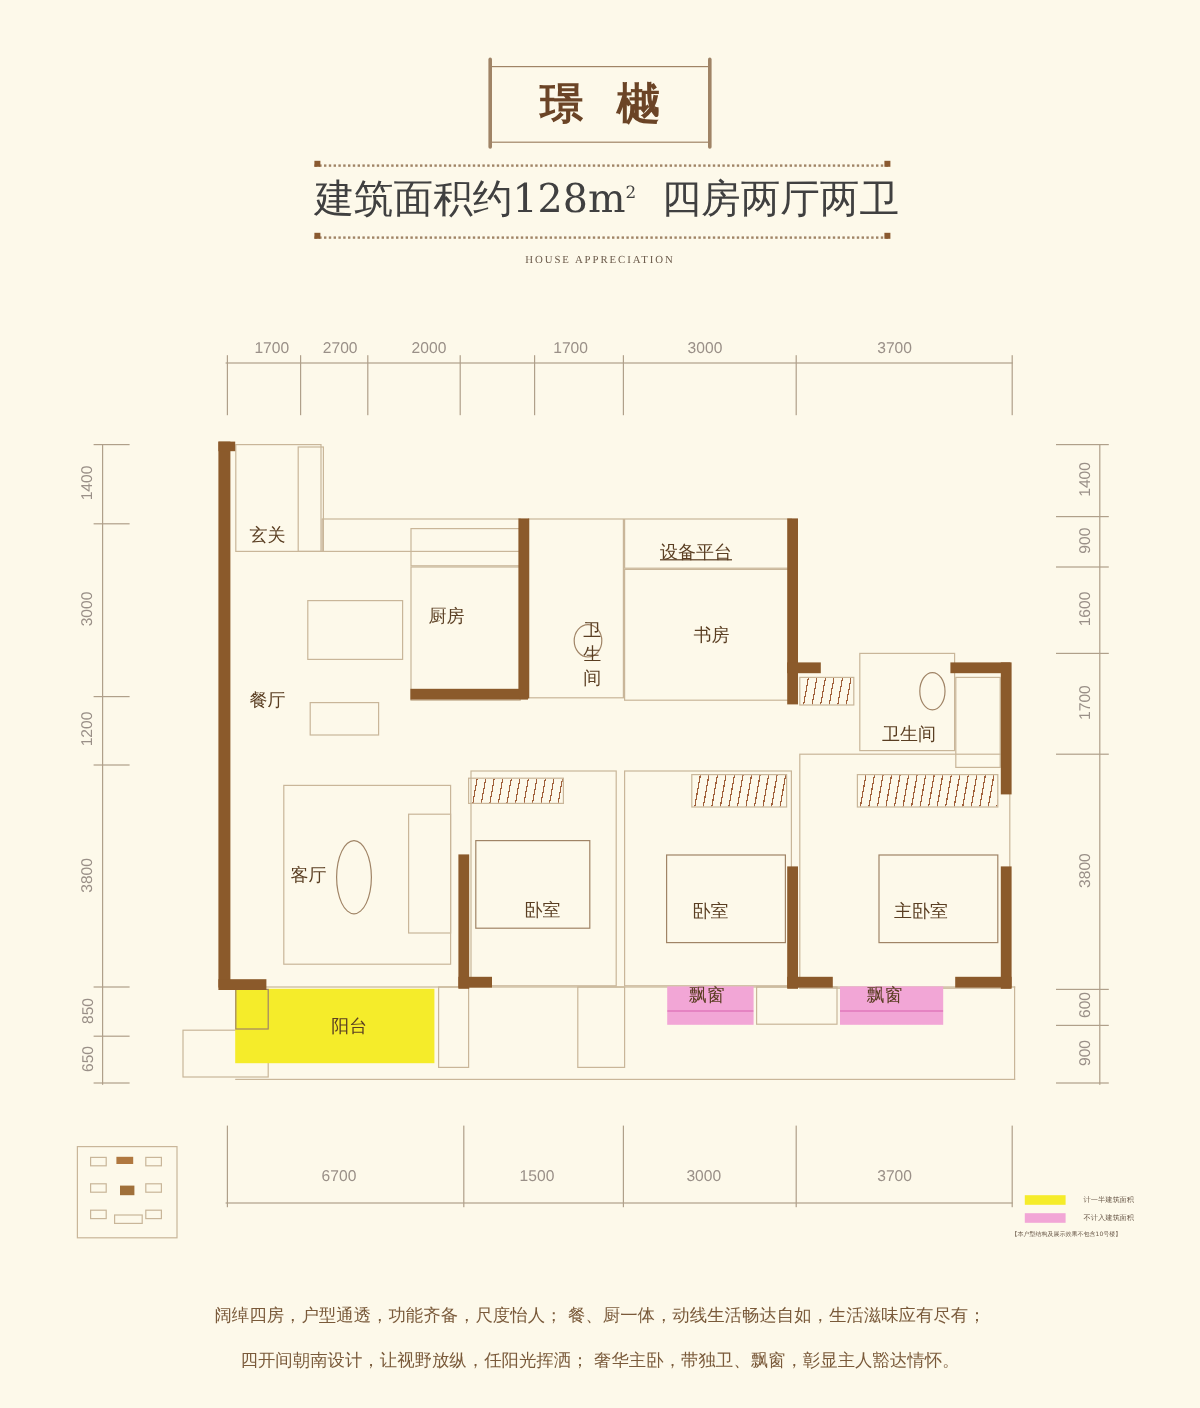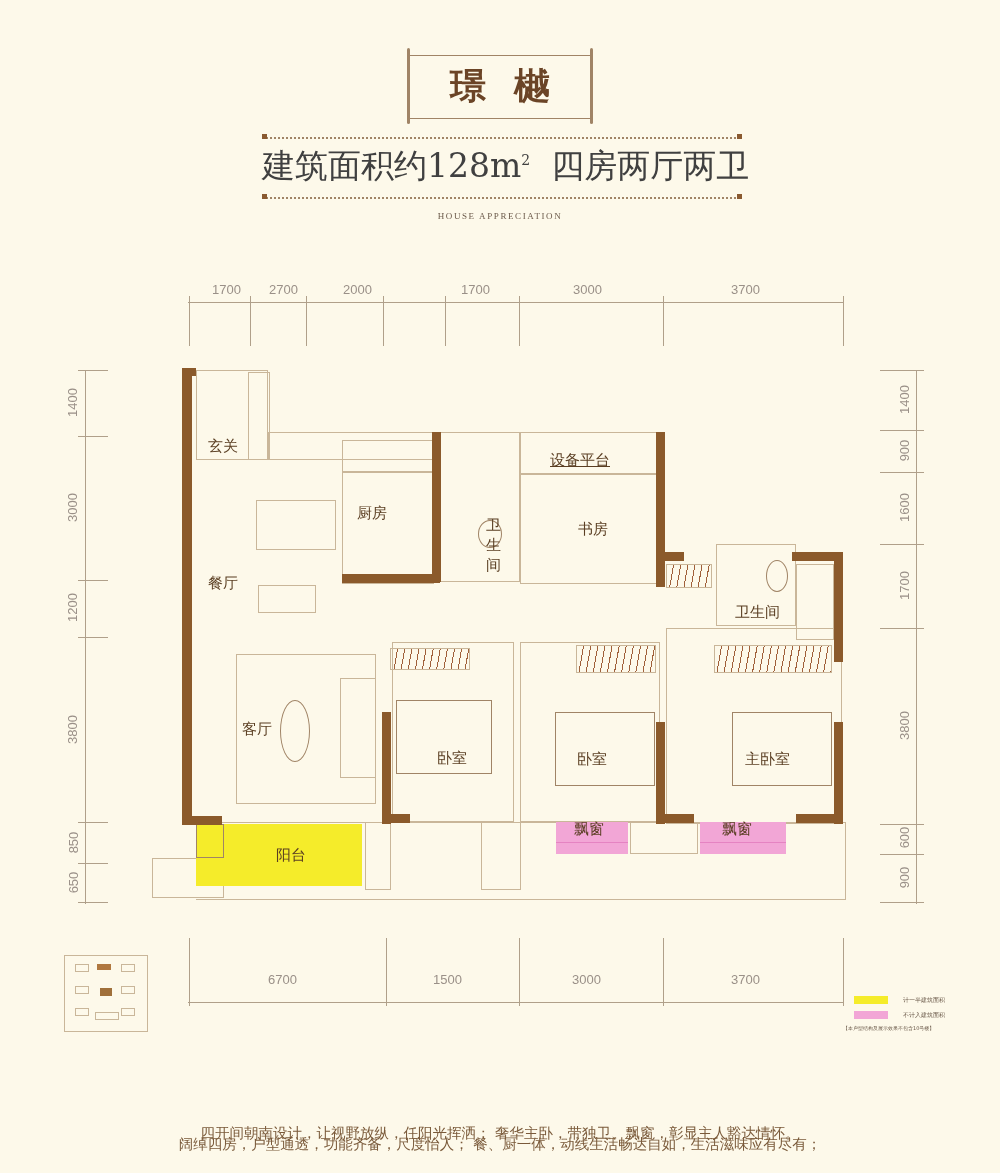--- a/index.html
+++ b/index.html
@@ -198,14 +198,14 @@
 </div>
 
 <div>
   <div class="abs legend-sw" style="left:854px;top:996px;background:#f5ec2a;"></div>
   <div class="abs legend-t" style="left:903px;top:996px;">计一半建筑面积</div>
   <div class="abs legend-sw" style="left:854px;top:1011px;background:#f2a6d6;"></div>
   <div class="abs legend-t" style="left:903px;top:1011px;">不计入建筑面积</div>
   <div class="abs legend-t" style="left:843px;top:1025px;font-size:5px;">【本户型结构及展示效果不包含10号楼】</div>
 </div>
 
-<div class="abs desc" style="top:1087px;margin-top:48px;">阔绰四房，户型通透，功能齐备，尺度怡人；  餐、厨一体，动线生活畅达自如，生活滋味应有尽有；</div>
+<div class="abs desc" style="top:1087px;">阔绰四房，户型通透，功能齐备，尺度怡人；  餐、厨一体，动线生活畅达自如，生活滋味应有尽有；</div>
 <div class="abs desc" style="top:1124px;">四开间朝南设计，让视野放纵，任阳光挥洒；  奢华主卧，带独卫、飘窗，彰显主人豁达情怀。</div>
 
 </body></html>

